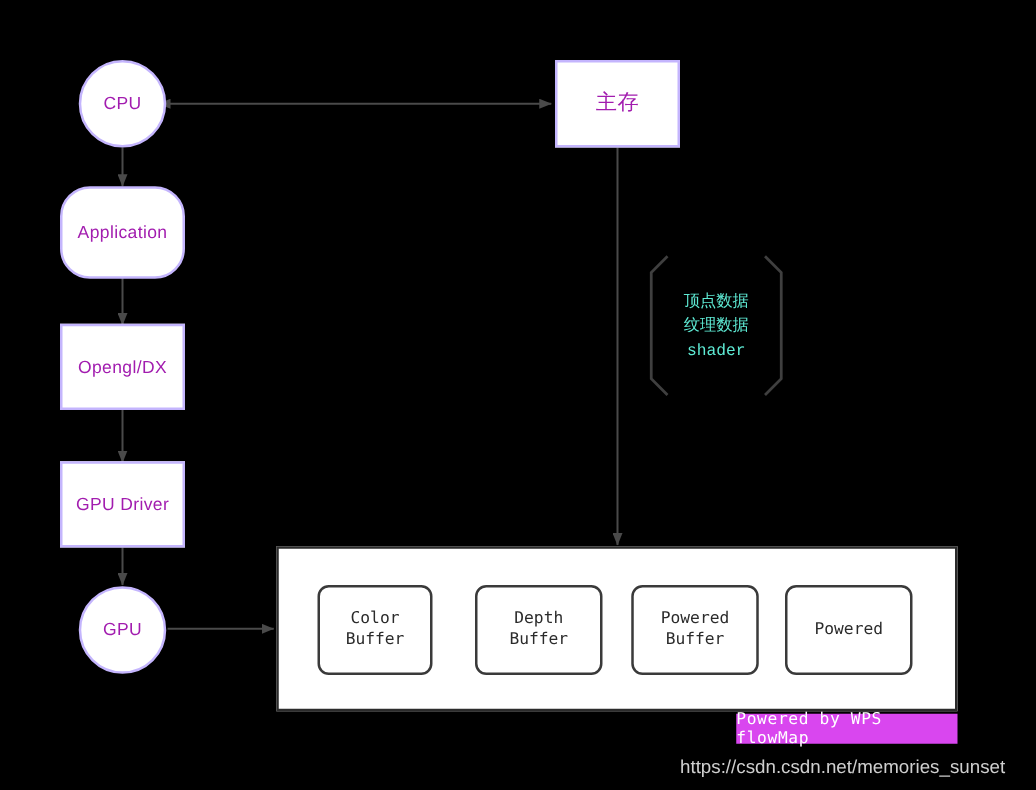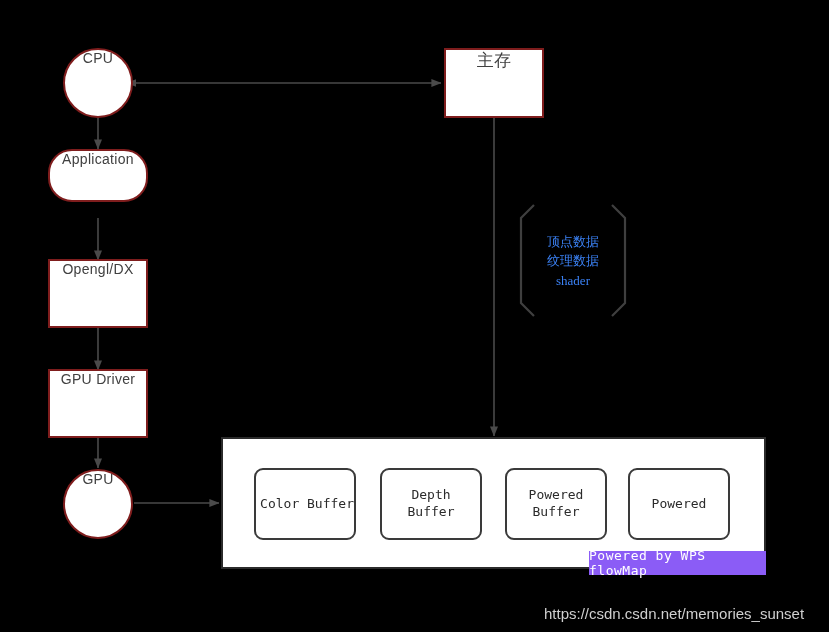--- a/index.html
+++ b/index.html
@@ -16,27 +16,27 @@
   }
   #canvas {
     position: absolute;
     left: 0; top: 0;
     width: 829px;
     height: 632px;
   }
   .node {
     position: absolute;
     background: #ffffff;
-    border: 2px solid #7f1d1d;
-    box-sizing: border-box;
-    display: flex;
-    align-items: flex-start;
+    border: 2px solid #c4b5fd;
+    box-sizing: border-box;
+    display: flex;
+    align-items: center;
     justify-content: center;
     text-align: center;
-    color: #404040;
+    color: #a21caf;
     font-family: "Liberation Sans", sans-serif;
     font-size: 14px;
     line-height: 1.25;
     letter-spacing: 0.3px;
   }
   .node.circle {
     border-radius: 50%;
   }
   .node.cjk {
     font-family: "DejaVu Sans", sans-serif;
@@ -59,41 +59,42 @@
     justify-content: center;
     text-align: center;
     color: #2b2b2b;
     font-family: "DejaVu Sans Mono", monospace;
     font-size: 13px;
     line-height: 1.3;
     white-space: pre-line;
   }
   .bracket-label {
     position: absolute;
-    color: #3b82f6;
-    font-family: Liberation Serif, serif;
+    color: #5eead4;
+    font-family: Liberation Mono, monospace;
     font-size: 13px;
     line-height: 1.5;
     text-align: center;
     white-space: pre-line;
     display: flex;
     align-items: center;
     justify-content: center;
   }
   .watermark {
     position: absolute;
-    background: #8b5cf6;
+    background: #d946ef;
     color: #ffffff;
     font-family: "DejaVu Sans Mono", monospace;
     font-size: 13px;
     letter-spacing: 0.5px;
     display: flex;
     align-items: center;
     justify-content: flex-end;
     box-sizing: border-box;
+    margin-top: 20px;
   }
   .url {
     position: absolute;
     color: #cfcfcf;
     font-family: "Liberation Sans", sans-serif;
     font-size: 15px;
     white-space: nowrap;
   }
 </style>
 </head>
@@ -140,21 +141,21 @@
   <g fill="none" stroke="#3f3f3f" stroke-width="2.2" stroke-linejoin="miter">
     <path d="M534,205 L521,218 L521,303 L534,316"></path>
     <path d="M612,205 L625,218 L625,303 L612,316"></path>
   </g>
 </svg>
 
 <div class="node circle" style="left:63px; top:48px; width:70px; height:70px;">
   <span>CPU</span>
 </div>
 
-<div class="node" style="left:48px; top:149px; width:100px; height:53px;border-radius:24px;">
+<div class="node" style="left:48px; top:149px; width:100px; height:74px;border-radius:24px;">
   <span>Application</span>
 </div>
 
 <div class="node" style="left:48px; top:259px; width:100px; height:69px;">
   <span>Opengl/DX</span>
 </div>
 
 <div class="node" style="left:48px; top:369px; width:100px; height:69px;">
   <span>GPU Driver</span>
 </div>
@@ -166,21 +167,21 @@
 <div class="node cjk" style="left:444px; top:48px; width:100px; height:70px;">
   <span>主存</span>
 </div>
 
 <div class="bracket-label" style="left:528px; top:225px; width:90px; height:72px;">顶点数据
 纹理数据
 shader</div>
 
 <div class="panel" style="left:221px; top:437px; width:545px; height:132px;"></div>
 
-<div class="buffer" style="left:254px; top:468px; width:102px; height:72px;justify-content:flex-end;">
+<div class="buffer" style="left:254px; top:468px; width:92px; height:72px;justify-content:flex-end;">
   <span>Color Buffer</span>
 </div>
 
 <div class="buffer" style="left:380px; top:468px; width:102px; height:72px;">
   <span>Depth
 Buffer</span>
 </div>
 
 <div class="buffer" style="left:505px; top:468px; width:102px; height:72px;">
   <span>Powered

